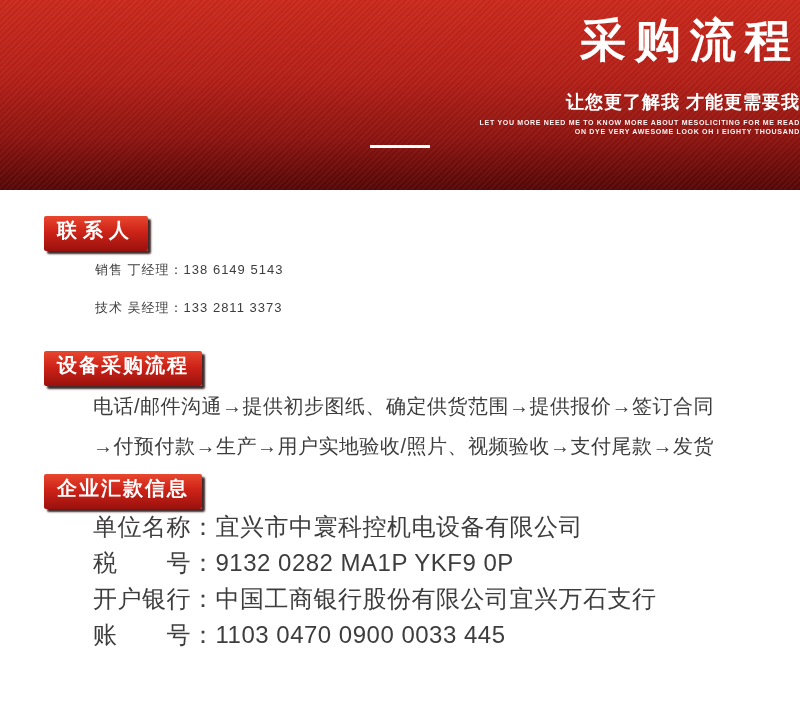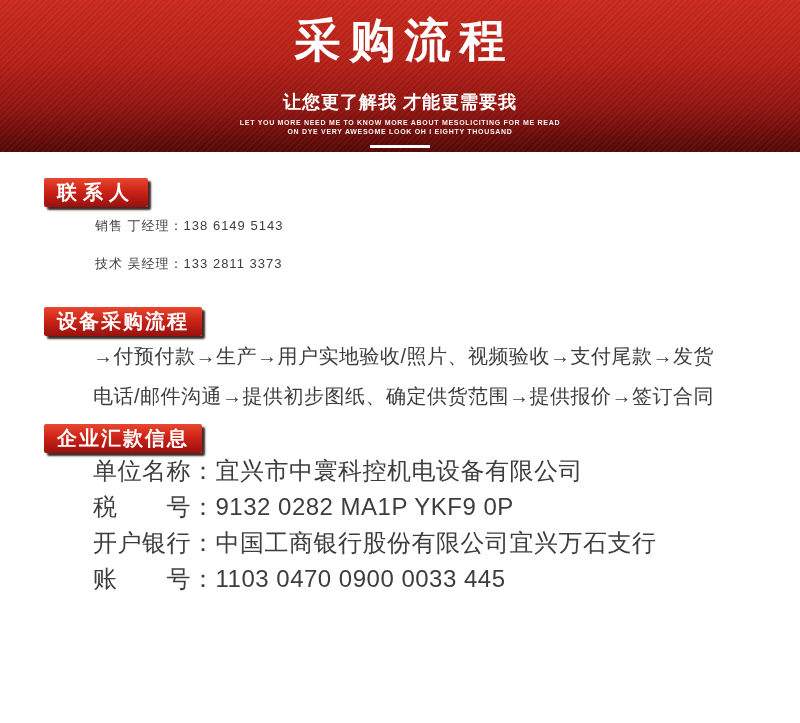--- a/index.html
+++ b/index.html
@@ -6,23 +6,23 @@
   html,body { width:800px; background:#ffffff; }
   body {
     height:723px;
     font-family:"Liberation Sans","DejaVu Sans",sans-serif;
     overflow:hidden;
   }
 
   
   .banner {
     position:relative;
-    height:152px;
+    height:190px;
     background:linear-gradient(180deg,#c9291c 0%,#b42017 40%,#8e1410 72%,#540706 100%);
-    text-align:center;
+    text-align:right;
     color:#ffffff;
     overflow:hidden;
   }
   .banner::after {
     content:"";
     position:absolute; inset:0;
     background:repeating-linear-gradient(135deg,rgba(255,255,255,0.035) 0 2px,rgba(0,0,0,0.02) 2px 4px);
     pointer-events:none;
   }
   .banner-inner { position:relative; z-index:1; padding-top:14px; }
@@ -52,21 +52,21 @@
     width:60px; height:3px;
     background:#ffffff;
     margin:9px auto 0 auto;
   }
 
   
   .content { padding-left:44px; }
 
   .chip {
     display:inline-block;
-    height:29px;
+    height:35px;
     line-height:29px;
     padding:0 13px;
     font-size:20px;
     font-weight:bold;
     color:#ffffff;
     letter-spacing:2px;
     border-radius:2px;
     background:linear-gradient(180deg,#e8472f 0%,#cd2318 45%,#9a110d 100%);
     box-shadow:3px 3px 2px rgba(32,5,4,0.85);
   }
@@ -105,22 +105,22 @@
     <span class="chip ls-wide">联系人</span>
     <div class="lines contact-lines">
       <div class="line">销售 丁经理：138 6149 5143</div>
       <div class="line">技术 吴经理：133 2811 3373</div>
     </div>
   </div>
 
   <div class="section-process">
     <span class="chip">设备采购流程</span>
     <div class="lines process-lines">
+      <div class="line">电话/邮件沟通→提供初步图纸、确定供货范围→提供报价→签订合同</div>
       <div class="line">→付预付款→生产→用户实地验收/照片、视频验收→支付尾款→发货</div>
-      <div class="line">电话/邮件沟通→提供初步图纸、确定供货范围→提供报价→签订合同</div>
     </div>
   </div>
 
   <div class="section-remit">
     <span class="chip">企业汇款信息</span>
     <div class="lines remit-lines">
       <div class="line">单位名称：宜兴市中寰科控机电设备有限公司</div>
       <div class="line">税　　号：9132 0282 MA1P YKF9 0P</div>
       <div class="line">开户银行：中国工商银行股份有限公司宜兴万石支行</div>
       <div class="line">账　　号：1103 0470 0900 0033 445</div>

